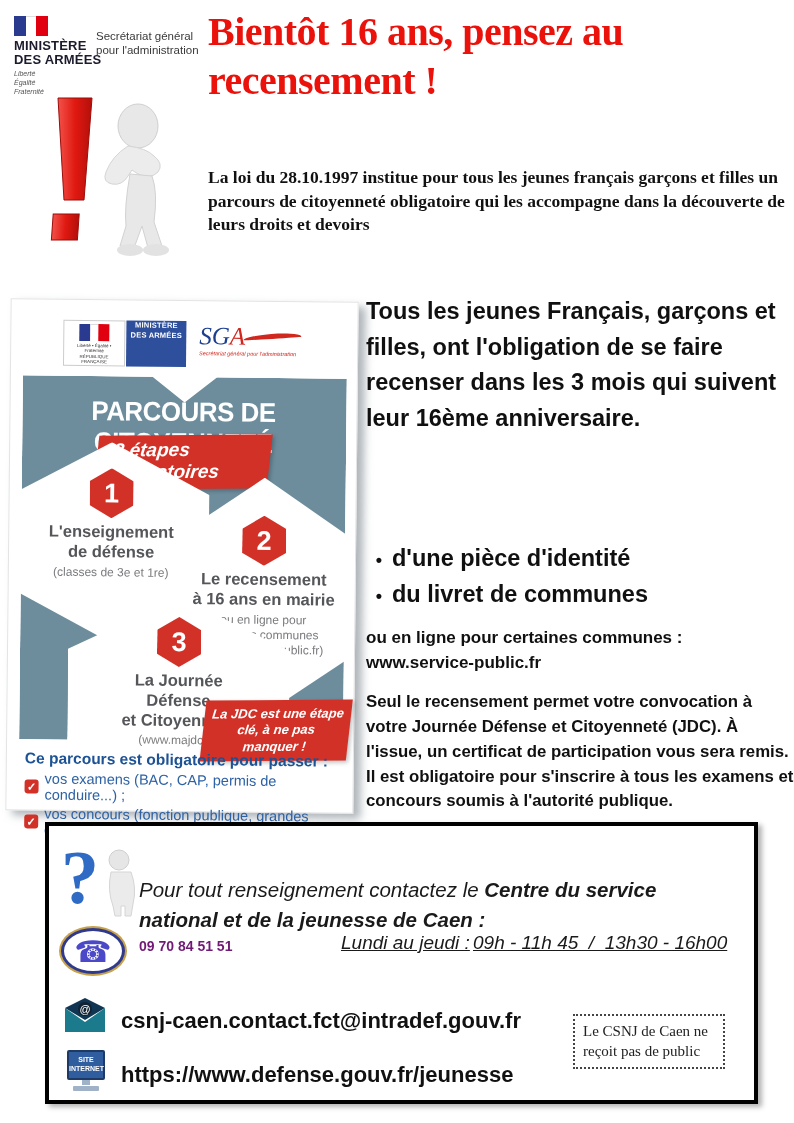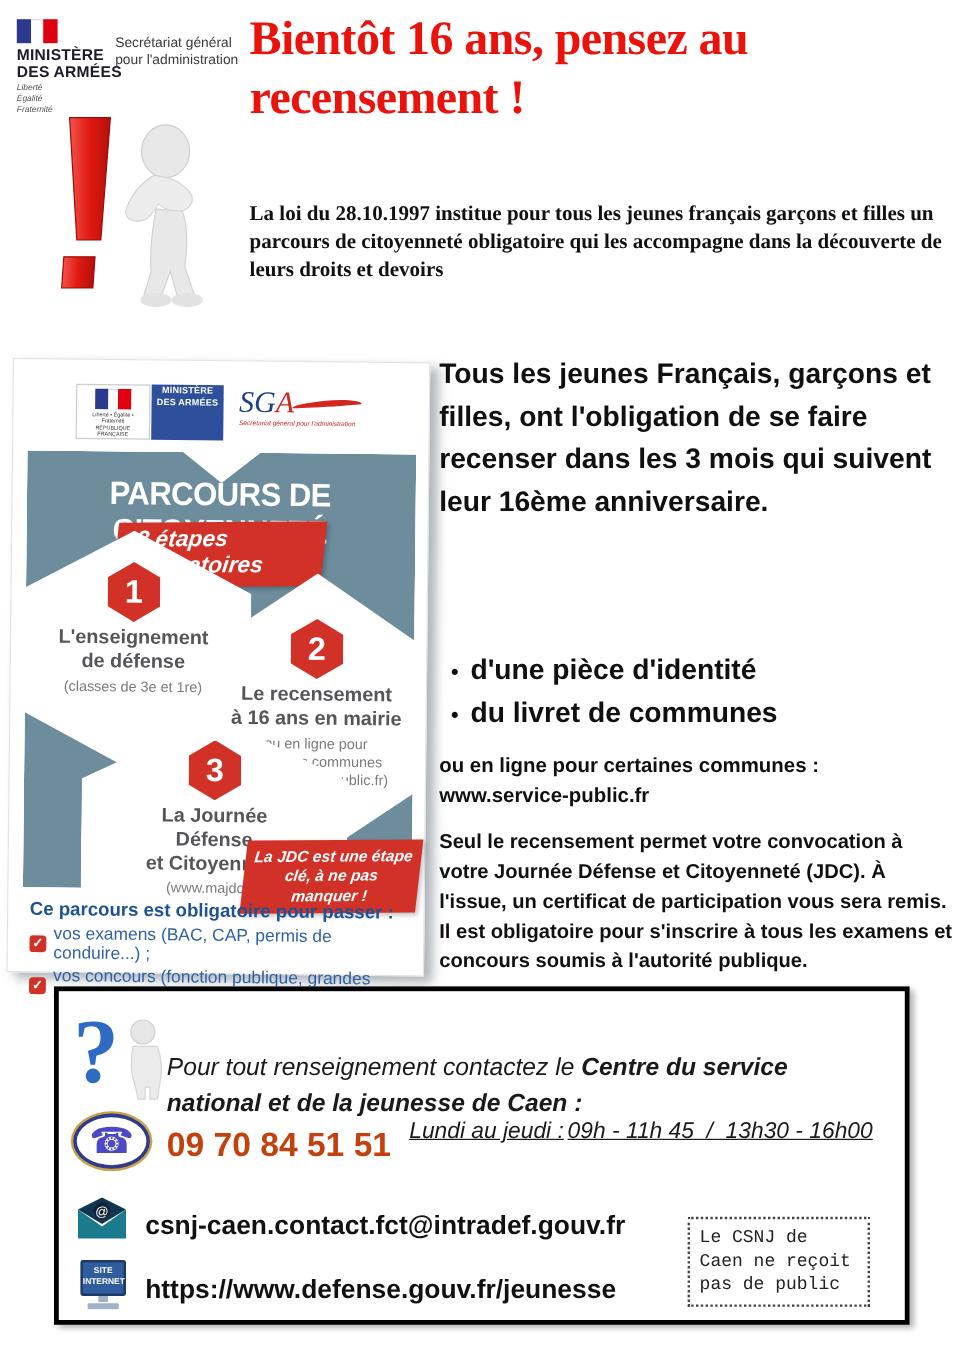--- a/index.html
+++ b/index.html
@@ -73,35 +73,35 @@
 
   
   #contact { left:45px; top:822px; width:713px; height:282px; border:4px solid #000; background:#fff; box-shadow:4px 3px 5px rgba(0,0,0,.3); }
   #qmark { position:absolute; left:12px; top:14px; width:78px; height:84px; }
   #qmark .q { position:absolute; left:0; top:-6px; font-size:76px; font-weight:bold; color:#2f6bc4; font-family:"Liberation Serif", serif; }
   #contact-intro { position:absolute; left:90px; top:22px; width:600px; font-style:italic; font-size:20.5px; line-height:1.45; color:#1a1a1a;margin-top:27px; }
   #contact-intro b { font-weight:bold; }
   #phone-row { position:absolute; left:12px; top:100px; width:280px; height:56px; }
   #phone-icon { position:absolute; left:0; top:2px; width:64px; height:46px; border:3px solid #303a8c; border-radius:50%; background:#fff; box-shadow:0 0 0 2px #c8a24a; text-align:center; }
   #phone-icon .glyph { font-size:30px; line-height:42px; color:#4b49c8; }
-  #phone-number { position:absolute; left:78px; top:12px; font-size:28px; font-weight:bold; color:#c2410c;text-align:right; }
+  #phone-number { position:absolute; left:78px; top:12px; font-size:14px; font-weight:bold; color:#701a75;text-align:right; }
   #hours { position:absolute; left:292px; top:102px; width:408px; font-style:italic; font-size:19px; color:#1a1a1a;text-decoration:underline; }
   .hrow { display:flex; line-height:1.6; }
   .hrow .hl { width:132px; white-space:pre; }
   .hrow .hv { white-space:pre; }
   #email-row { position:absolute; left:14px; top:170px; }
   #email-icon { position:absolute; left:0; top:0; width:44px; height:42px; }
   #email-text { position:absolute; left:58px; top:12px; font-size:22px; font-weight:600; color:#111; white-space:nowrap; }
   #site-row { position:absolute; left:14px; top:222px; }
   #site-icon { position:absolute; left:4px; top:2px; width:38px; height:46px; text-align:center; }
   .screen { width:38px; height:30px; background:#2f5d9e; border:2px solid #1d3a66; border-radius:2px; color:#fff; font-size:7px; font-weight:bold; line-height:1.3; padding-top:3px; }
   .stand { width:8px; height:5px; background:#9fb2c8; margin:0 auto; }
   .kbd { width:26px; height:5px; background:#9fb2c8; margin:1px auto 0; border-radius:1px; }
   #site-text { position:absolute; left:58px; top:14px; font-size:22px; font-weight:600; color:#111; white-space:nowrap; }
-  #notice { position:absolute; left:524px; top:188px; width:152px; border:2px dotted #444; padding:6px 8px; font-family:Liberation Mono, monospace; font-size:15px; line-height:1.3; color:#222; }
+  #notice { position:absolute; left:524px; top:188px; width:152px; border:2px dotted #444; padding:6px 8px; font-family:Liberation Serif, serif; font-size:15px; line-height:1.3; color:#222; }
 </style>
 </head>
 <body>
 
 <div id="page">
 
   <div class="abs" id="ministry-logo">
     <div class="flag">
         <div class="b"></div>
         <div class="w"></div>

